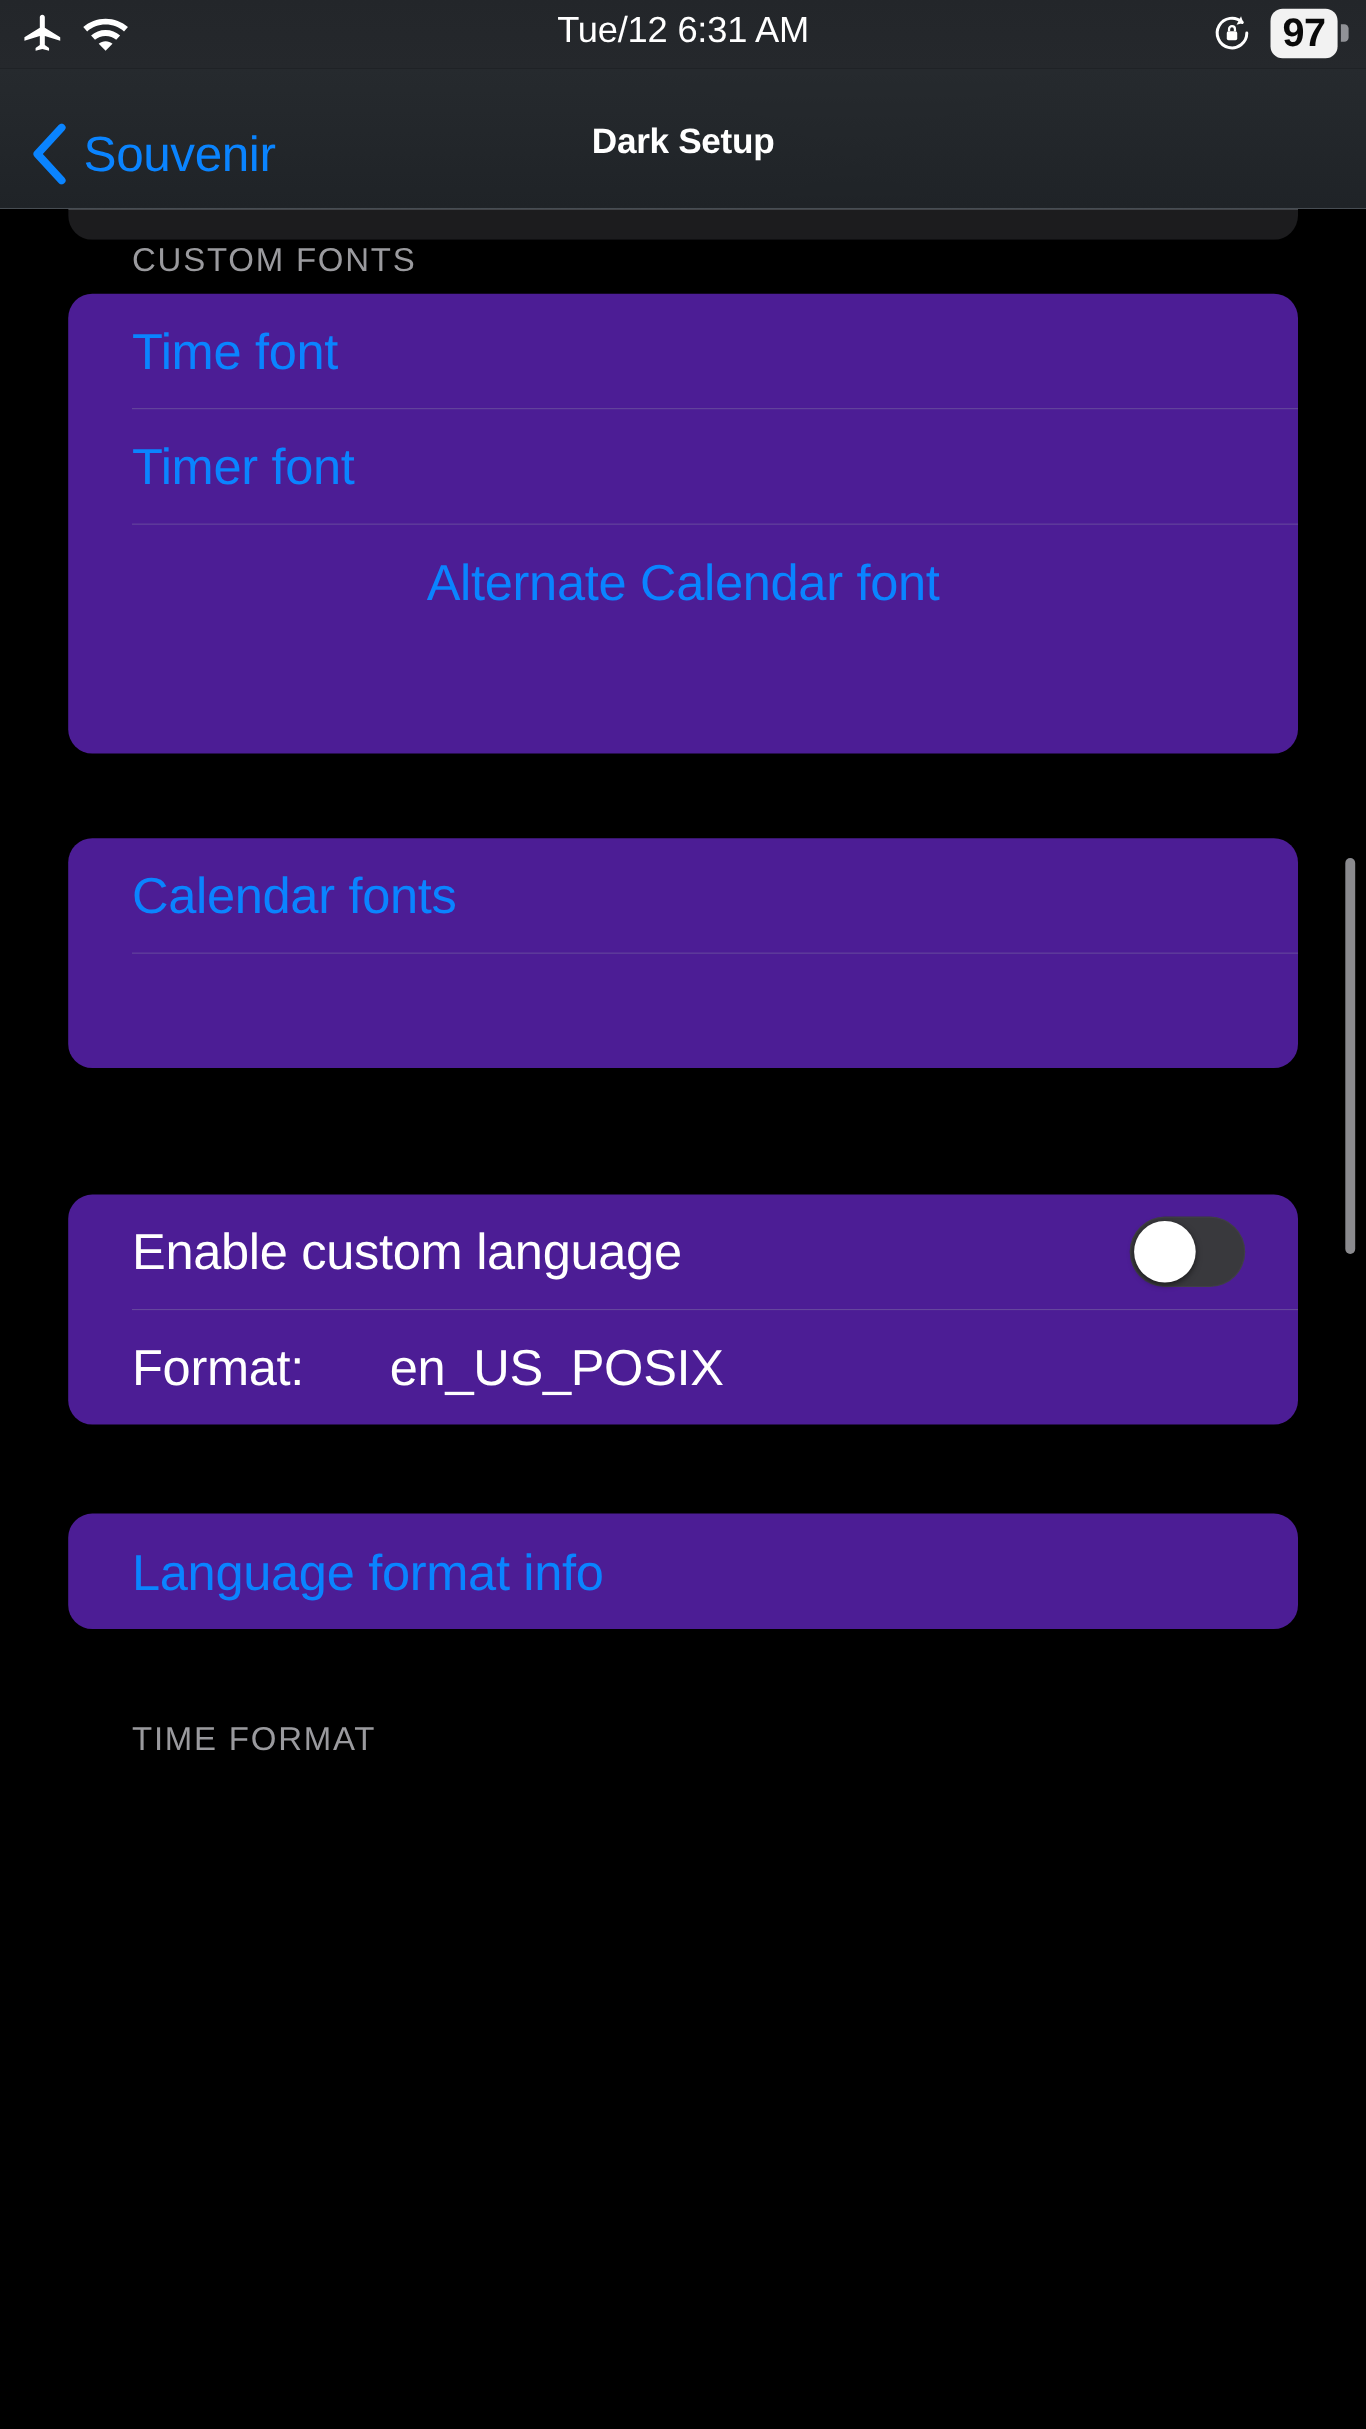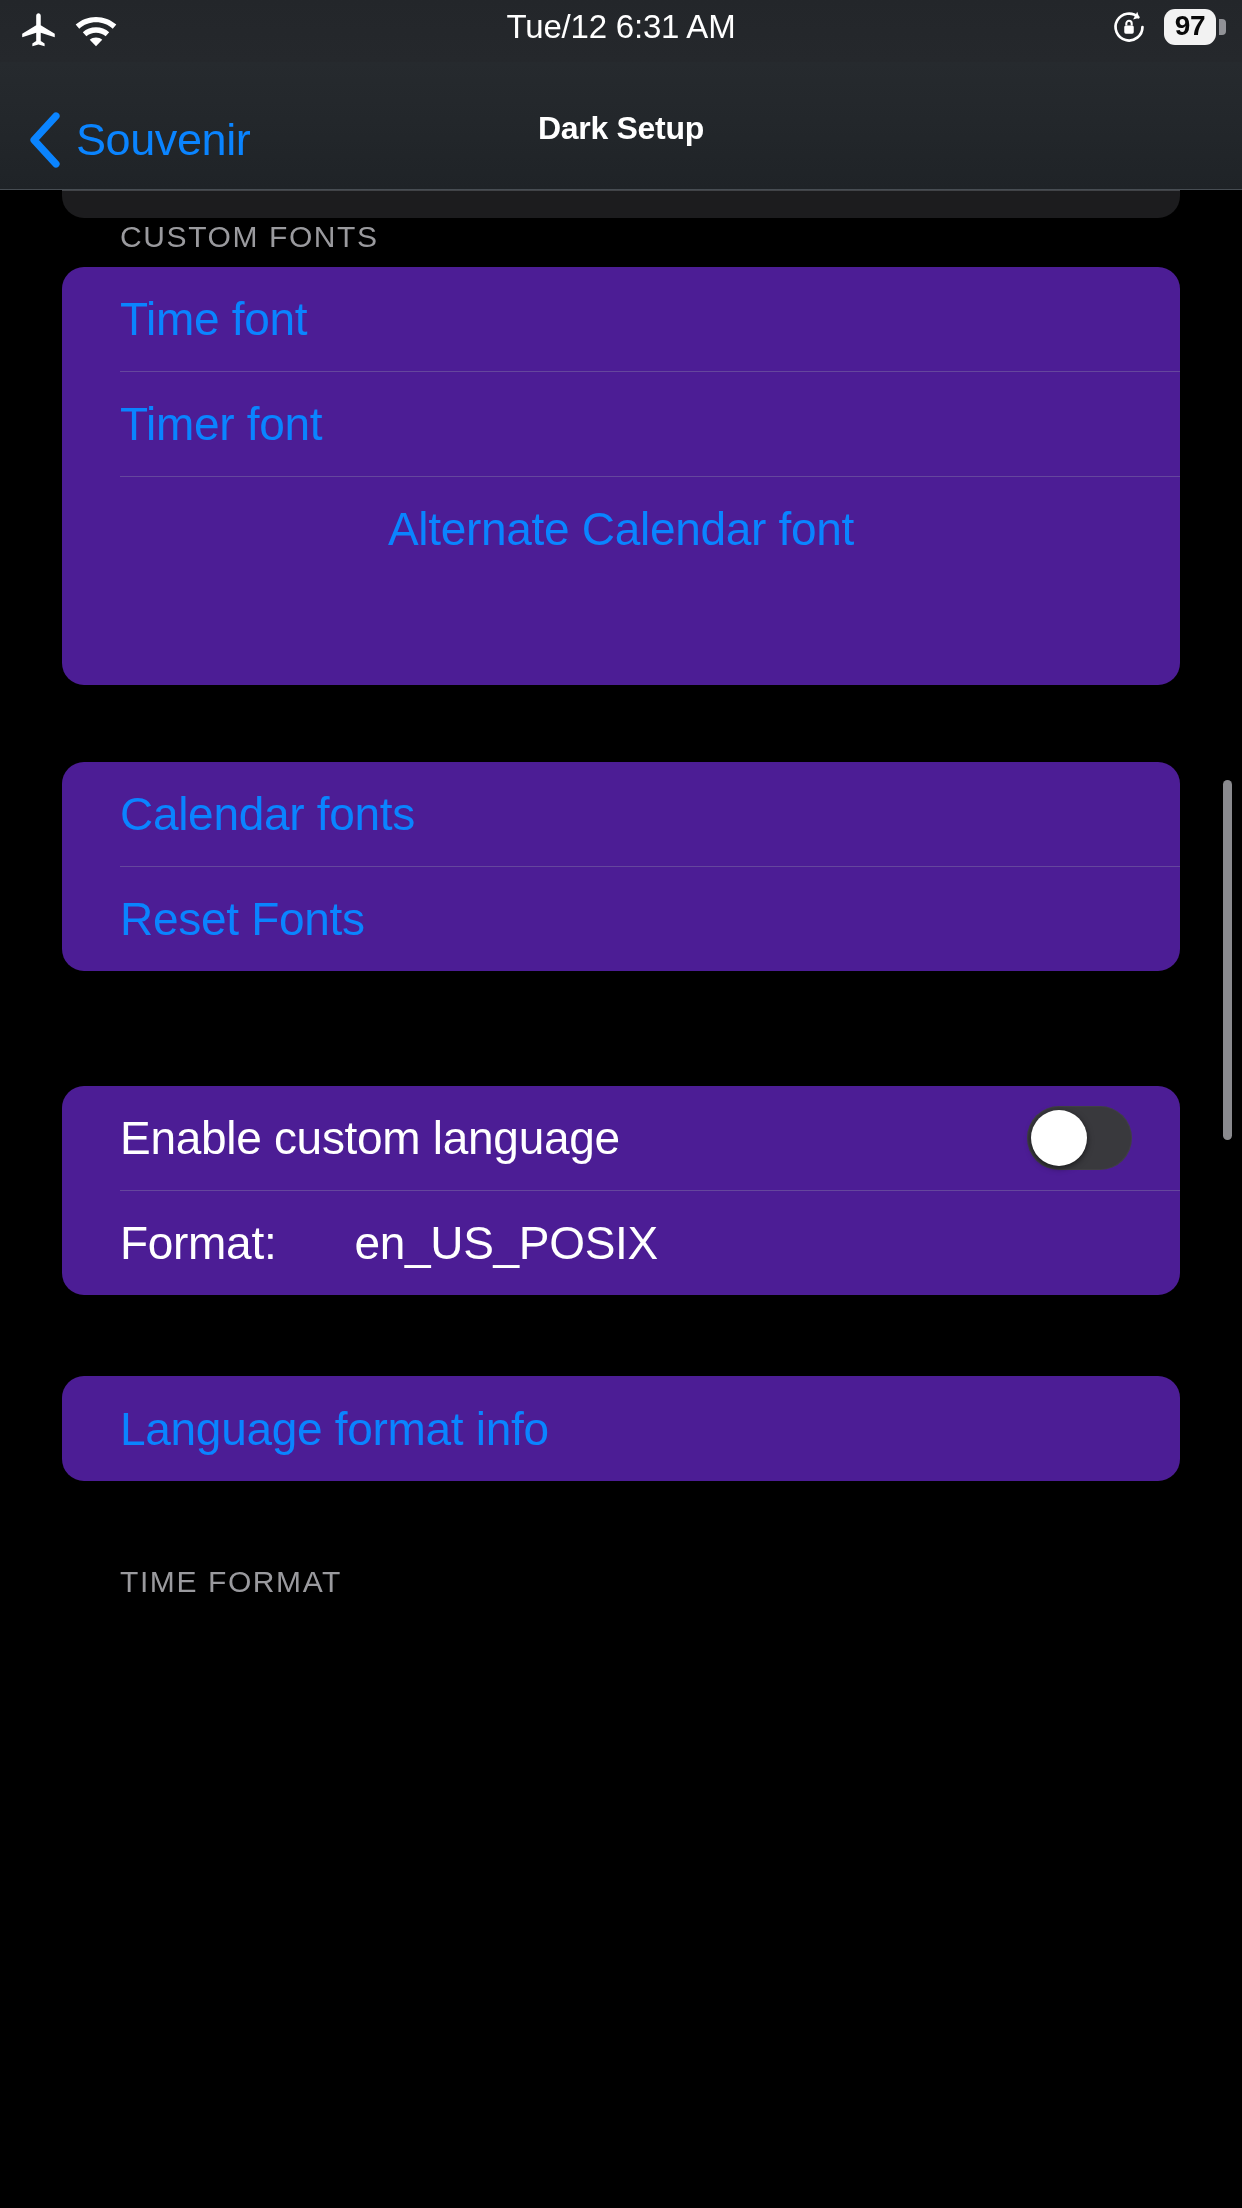--- a/index.html
+++ b/index.html
@@ -21,21 +21,21 @@
   .sb-left { position:absolute; left:18px; top:10px; display:flex; align-items:center; gap:14px; }
   .sb-center {
     position:absolute; left:0; width:1242px; text-align:center; top:8px;
     color:#fff; font-size:33px; font-weight:500; letter-spacing:-0.2px;
   }
   .sb-right { position:absolute; right:16px; top:8px; display:flex; align-items:center; gap:16px; }
   .icon-plane svg, .icon-wifi svg, .icon-rot svg { display:block; }
   .battery-pill {
     background:#f2f2f2; color:#0a0a0a;
     border-radius:11px; padding:2px 11px 3px 11px;
-    font-size:28px; font-weight:700; line-height:1.1;
+    font-size:36px; font-weight:700; line-height:1.1;
     letter-spacing:-0.5px;
   }
   .battery-cap {
     width:7px; height:16px; background:rgba(235,235,240,.55);
     border-radius:0 4px 4px 0; margin-left:3px;
   }
   .batt-wrap { display:flex; align-items:center; }
 
   
   .nav-bar {
@@ -167,21 +167,20 @@
         <span class="row-link">Alternate Calendar font</span>
       </div>
     </div>
 
     <div class="card" style="top:572px; height:209px;">
       <div class="row" style="height:104px;">
         <span class="row-link">Calendar fonts</span>
       </div>
       <div class="row" style="height:105px;">
         <span class="row-sep"></span>
-        <span class="row-link">Reset Fonts</span>
       </div>
     </div>
 
 
     <div class="card" style="top:896px; height:209px;">
       <div class="row" style="height:104px;">
         <span class="row-label">Enable custom language</span>
         <span class="toggle">
           <span class="knob"></span>
         </span>

